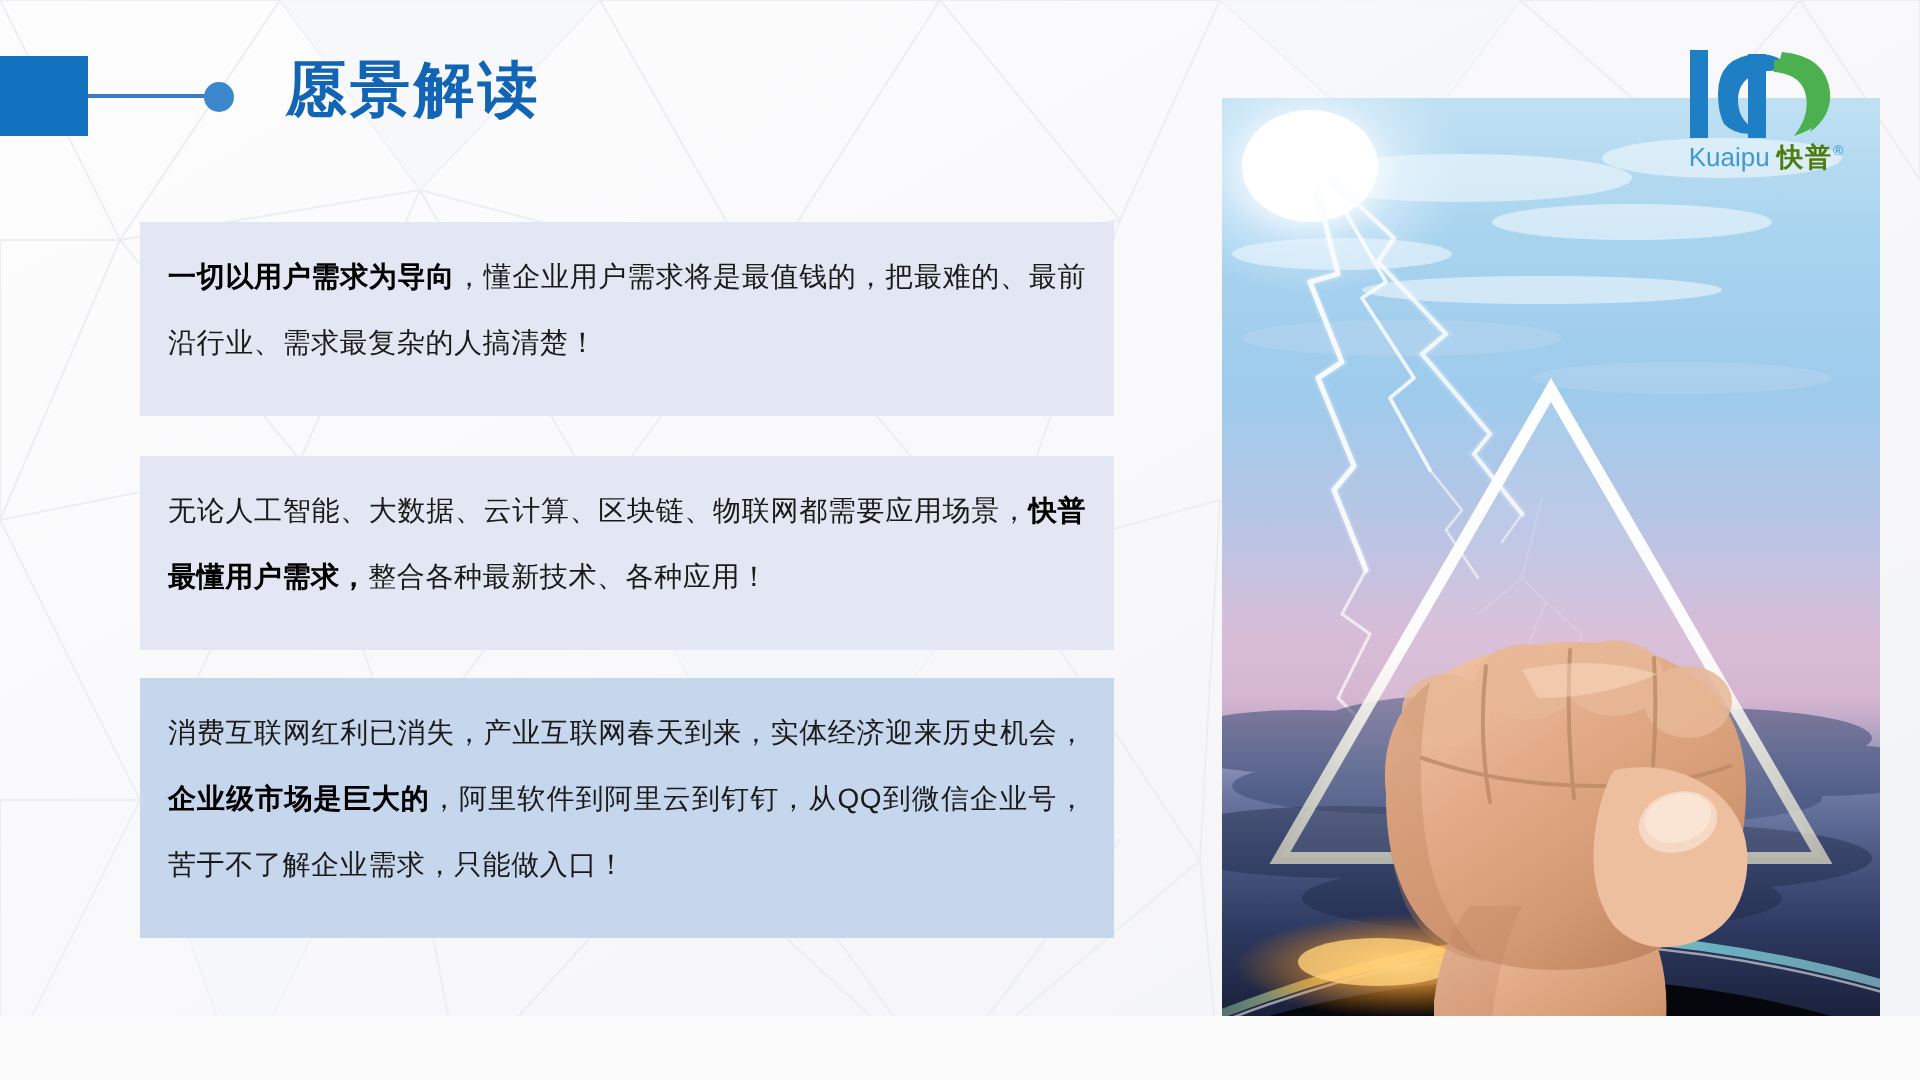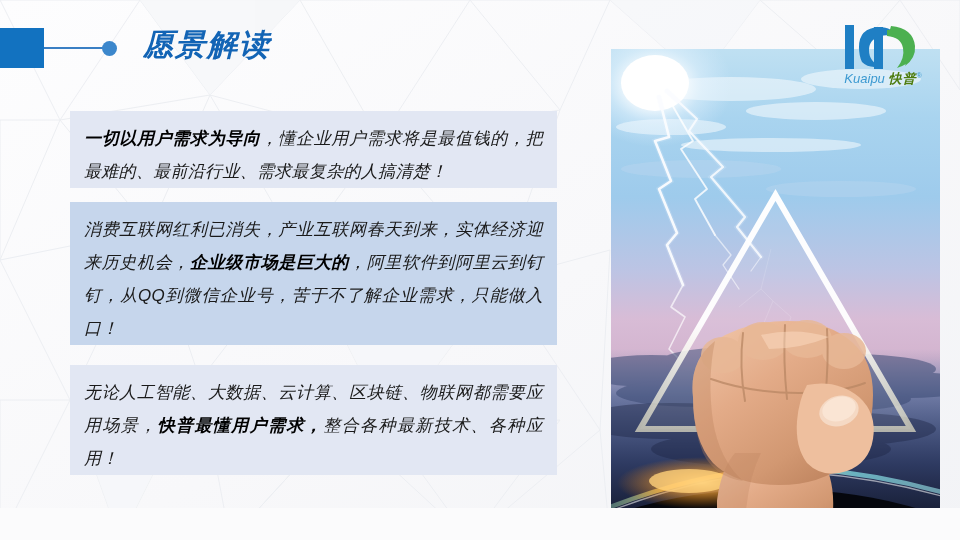--- a/index.html
+++ b/index.html
@@ -12,21 +12,20 @@
   body {
     font-family: "Liberation Sans", "DejaVu Sans", sans-serif;
     background: #fbfbfc;
   }
   .slide {
     position: relative;
     width: 960px;
     height: 508px;
     background: #fafafb;
     overflow: hidden;
-    font-style: italic;
   }
 
   
   .bg-texture {
     position: absolute;
     inset: 0;
     z-index: 0;
     pointer-events: none;
   }
 
@@ -78,22 +77,22 @@
   
   .blocks {
     position: absolute;
     left: 70px;
     top: 111px;
     width: 487px;
     z-index: 5;
   }
   .tblock {
     box-sizing: border-box;
-    padding: 11px 14px 0 14px;
-    font-size: 17px;
+    padding: 11px 14px 20px 14px;
+    font-size: 14px;
     line-height: 33px;
     color: #1a1a1a;
     letter-spacing: 0.3px;
     text-align: justify;
   }
   .tblock b { font-weight: bold; color: #000; }
   .tblock-1 { background: #e2e7f3; }
   .tblock-2 { background: #c6d6ec; margin-top: 14px; }
   .tblock-3 { background: #e2e7f3; margin-top: 20px; }
 
@@ -181,26 +180,26 @@
     <div class="title-dot"></div>
     <div class="title-text">愿景解读</div>
   </div>
 
   <div class="blocks">
 
     <div class="tblock tblock-1">
       <b>一切以用户需求为导向</b><span>，懂企业用户需求将是最值钱的，把最难的、最前沿行业、需求最复杂的人搞清楚！</span>
     </div>
 
+    <div class="tblock tblock-3">
+      <span>无论人工智能、大数据、云计算、区块链、物联网都需要应用场景，</span><b>快普最懂用户需求，</b><span>整合各种最新技术、各种应用！</span>
+    </div>
+
     <div class="tblock tblock-2">
       <span>消费互联网红利已消失，产业互联网春天到来，实体经济迎来历史机会，</span><b>企业级市场是巨大的</b><span>，阿里软件到阿里云到钉钉，从QQ到微信企业号，苦于不了解企业需求，只能做入口！</span>
-    </div>
-
-    <div class="tblock tblock-3">
-      <span>无论人工智能、大数据、云计算、区块链、物联网都需要应用场景，</span><b>快普最懂用户需求，</b><span>整合各种最新技术、各种应用！</span>
     </div>
 
   </div>
 
   <div class="photo">
     <svg width="329" height="491" viewBox="0 0 329 491" preserveAspectRatio="none">
       <defs>
         <linearGradient id="sky" x1="0" y1="0" x2="0" y2="1">
           <stop offset="0%" stop-color="#bfe0f2"></stop>
           <stop offset="14%" stop-color="#a9d4ef"></stop>

